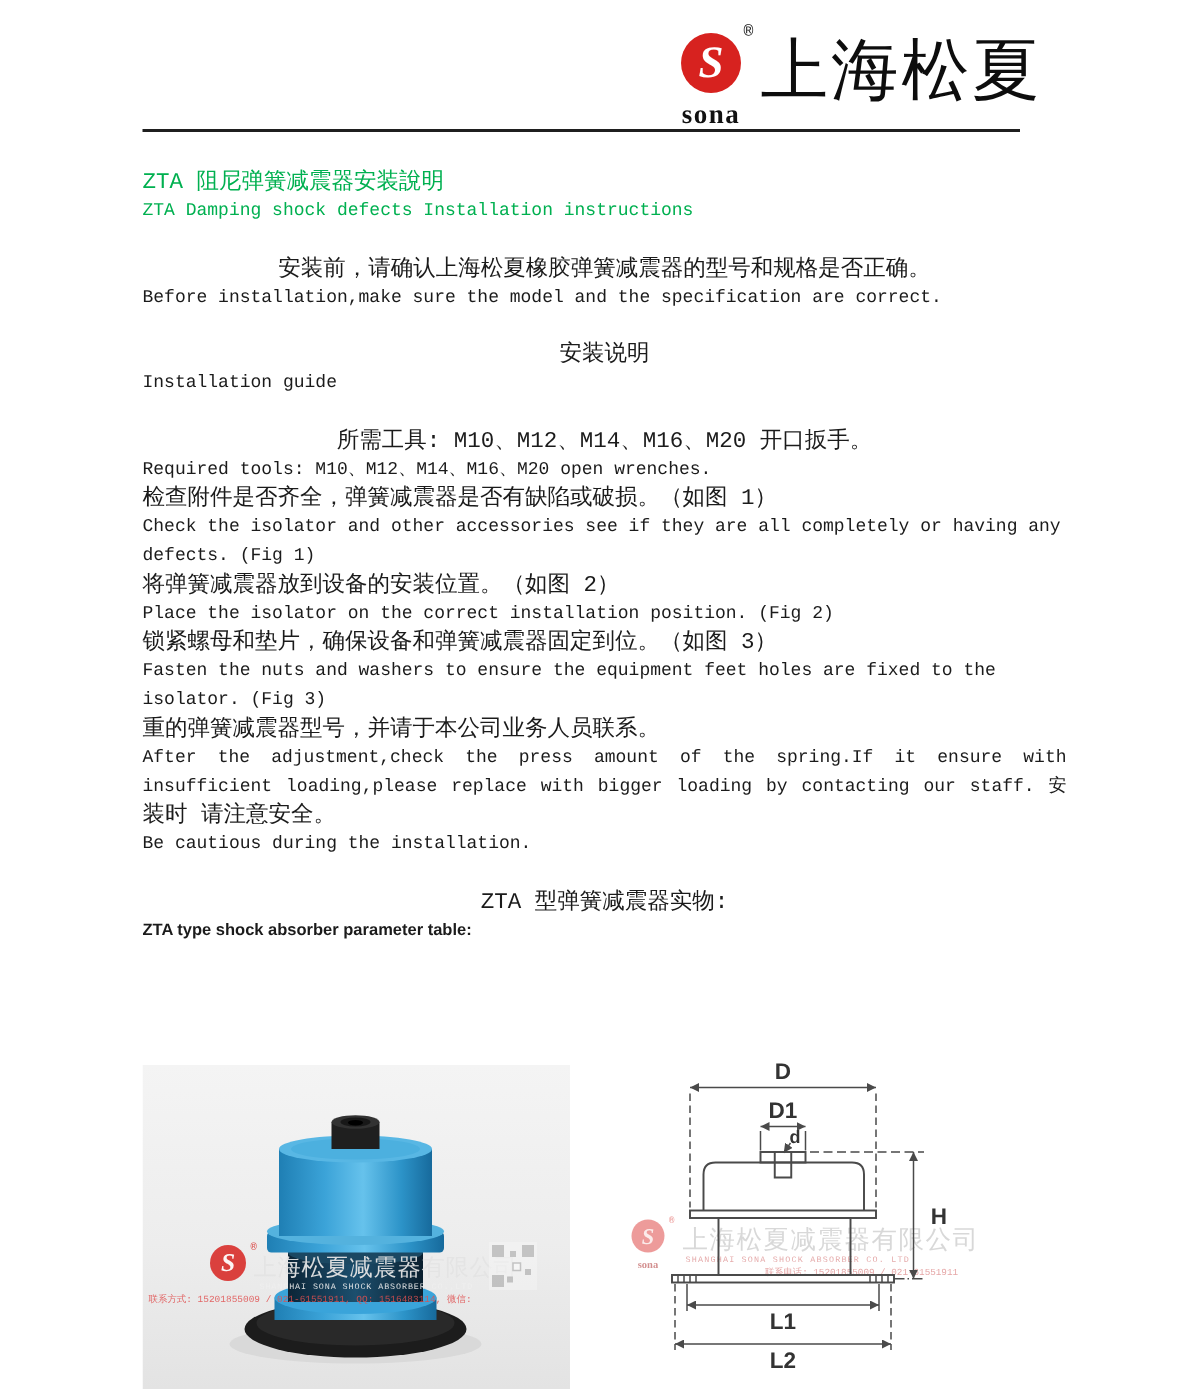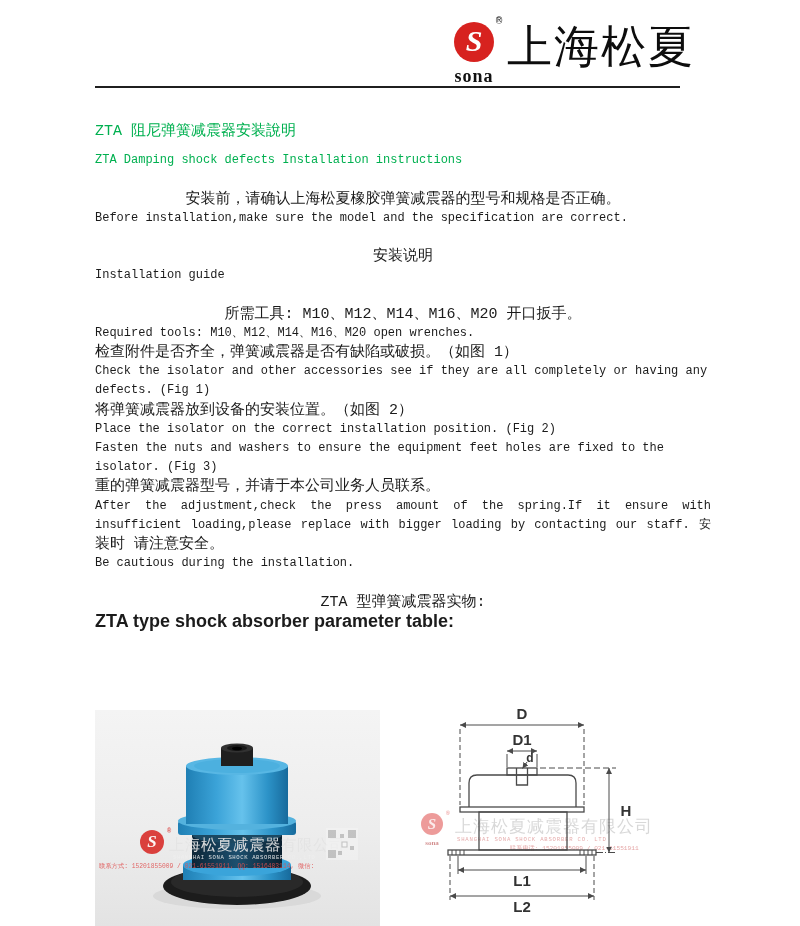--- a/index.html
+++ b/index.html
@@ -13,24 +13,24 @@
   .brand{
     position:absolute;left:507px;top:21px;font-family:"Liberation Sans","DejaVu Sans",sans-serif;
     font-weight:400;font-size:45px;line-height:52px;color:#0d0d0d;letter-spacing:2px;white-space:nowrap;
   }
   .rule{position:absolute;left:95px;top:86px;width:585px;height:2px;background:#1f1f1f;}
   
   .doc{position:absolute;left:95px;top:112px;width:616px;}
   .ln{height:19.2px;line-height:19.2px;white-space:pre;overflow:visible;}
   .zh{font-size:15px;}
   .en{font-size:12px;}
-  .green{color:#00b050;margin-top:10px;}
+  .green{color:#00b050;}
   .mt{margin-top:19.2px;text-align:center;}
   .spread{white-space:normal;text-align:justify;text-align-last:justify;}
-  .boldsans{font-family:"Liberation Sans","DejaVu Sans",sans-serif;font-weight:bold;font-size:18px;}
+  .boldsans{font-family:"Liberation Sans","DejaVu Sans",sans-serif;font-weight:bold;font-size:11px;}
   
   .photo-fig{position:absolute;left:95px;top:710px;width:285px;height:216px;}
   .draw-fig{position:absolute;left:400px;top:696px;width:400px;height:230px;}
   svg{display:block;}
 </style>
 </head>
 <body>
 
 <div class="hdr">
   <svg class="logo-svg" width="70" height="76" viewBox="0 0 70 76">
@@ -50,20 +50,21 @@
   <div class="ln en">Before installation,make sure the model and the specification are correct.</div>
   <div class="ln zh mt">安装说明</div>
   <div class="ln en">Installation guide</div>
   <div class="ln zh mt">所需工具: M10、M12、M14、M16、M20 开口扳手。</div>
   <div class="ln en">Required tools: M10、M12、M14、M16、M20 open wrenches.</div>
   <div class="ln zh">检查附件是否齐全，弹簧减震器是否有缺陷或破损。（如图 1）</div>
   <div class="ln en">Check the isolator and other accessories see if they are all completely or having any</div>
   <div class="ln en">defects. (Fig 1)</div>
   <div class="ln zh">将弹簧减震器放到设备的安装位置。（如图 2）</div>
   <div class="ln en">Place the isolator on the correct installation position. (Fig 2)</div>
+  <div class="ln zh">锁紧螺母和垫片，确保设备和弹簧减震器固定到位。（如图 3）</div>
   <div class="ln en">Fasten the nuts and washers to ensure the equipment feet holes are fixed to the</div>
   <div class="ln en">isolator. (Fig 3)</div>
   <div class="ln zh">重的弹簧减震器型号，并请于本公司业务人员联系。</div>
   <div class="ln en spread">After the adjustment,check the press amount of the spring.If it ensure with</div>
   <div class="ln en spread">insufficient loading,please replace with bigger loading by contacting our staff. 安</div>
   <div class="ln zh">装时 请注意安全。</div>
   <div class="ln en">Be cautious during the installation.</div>
   <div class="ln zh mt">ZTA 型弹簧减震器实物:</div>
   <div class="ln boldsans">ZTA type shock absorber parameter table:</div>
 </div>

